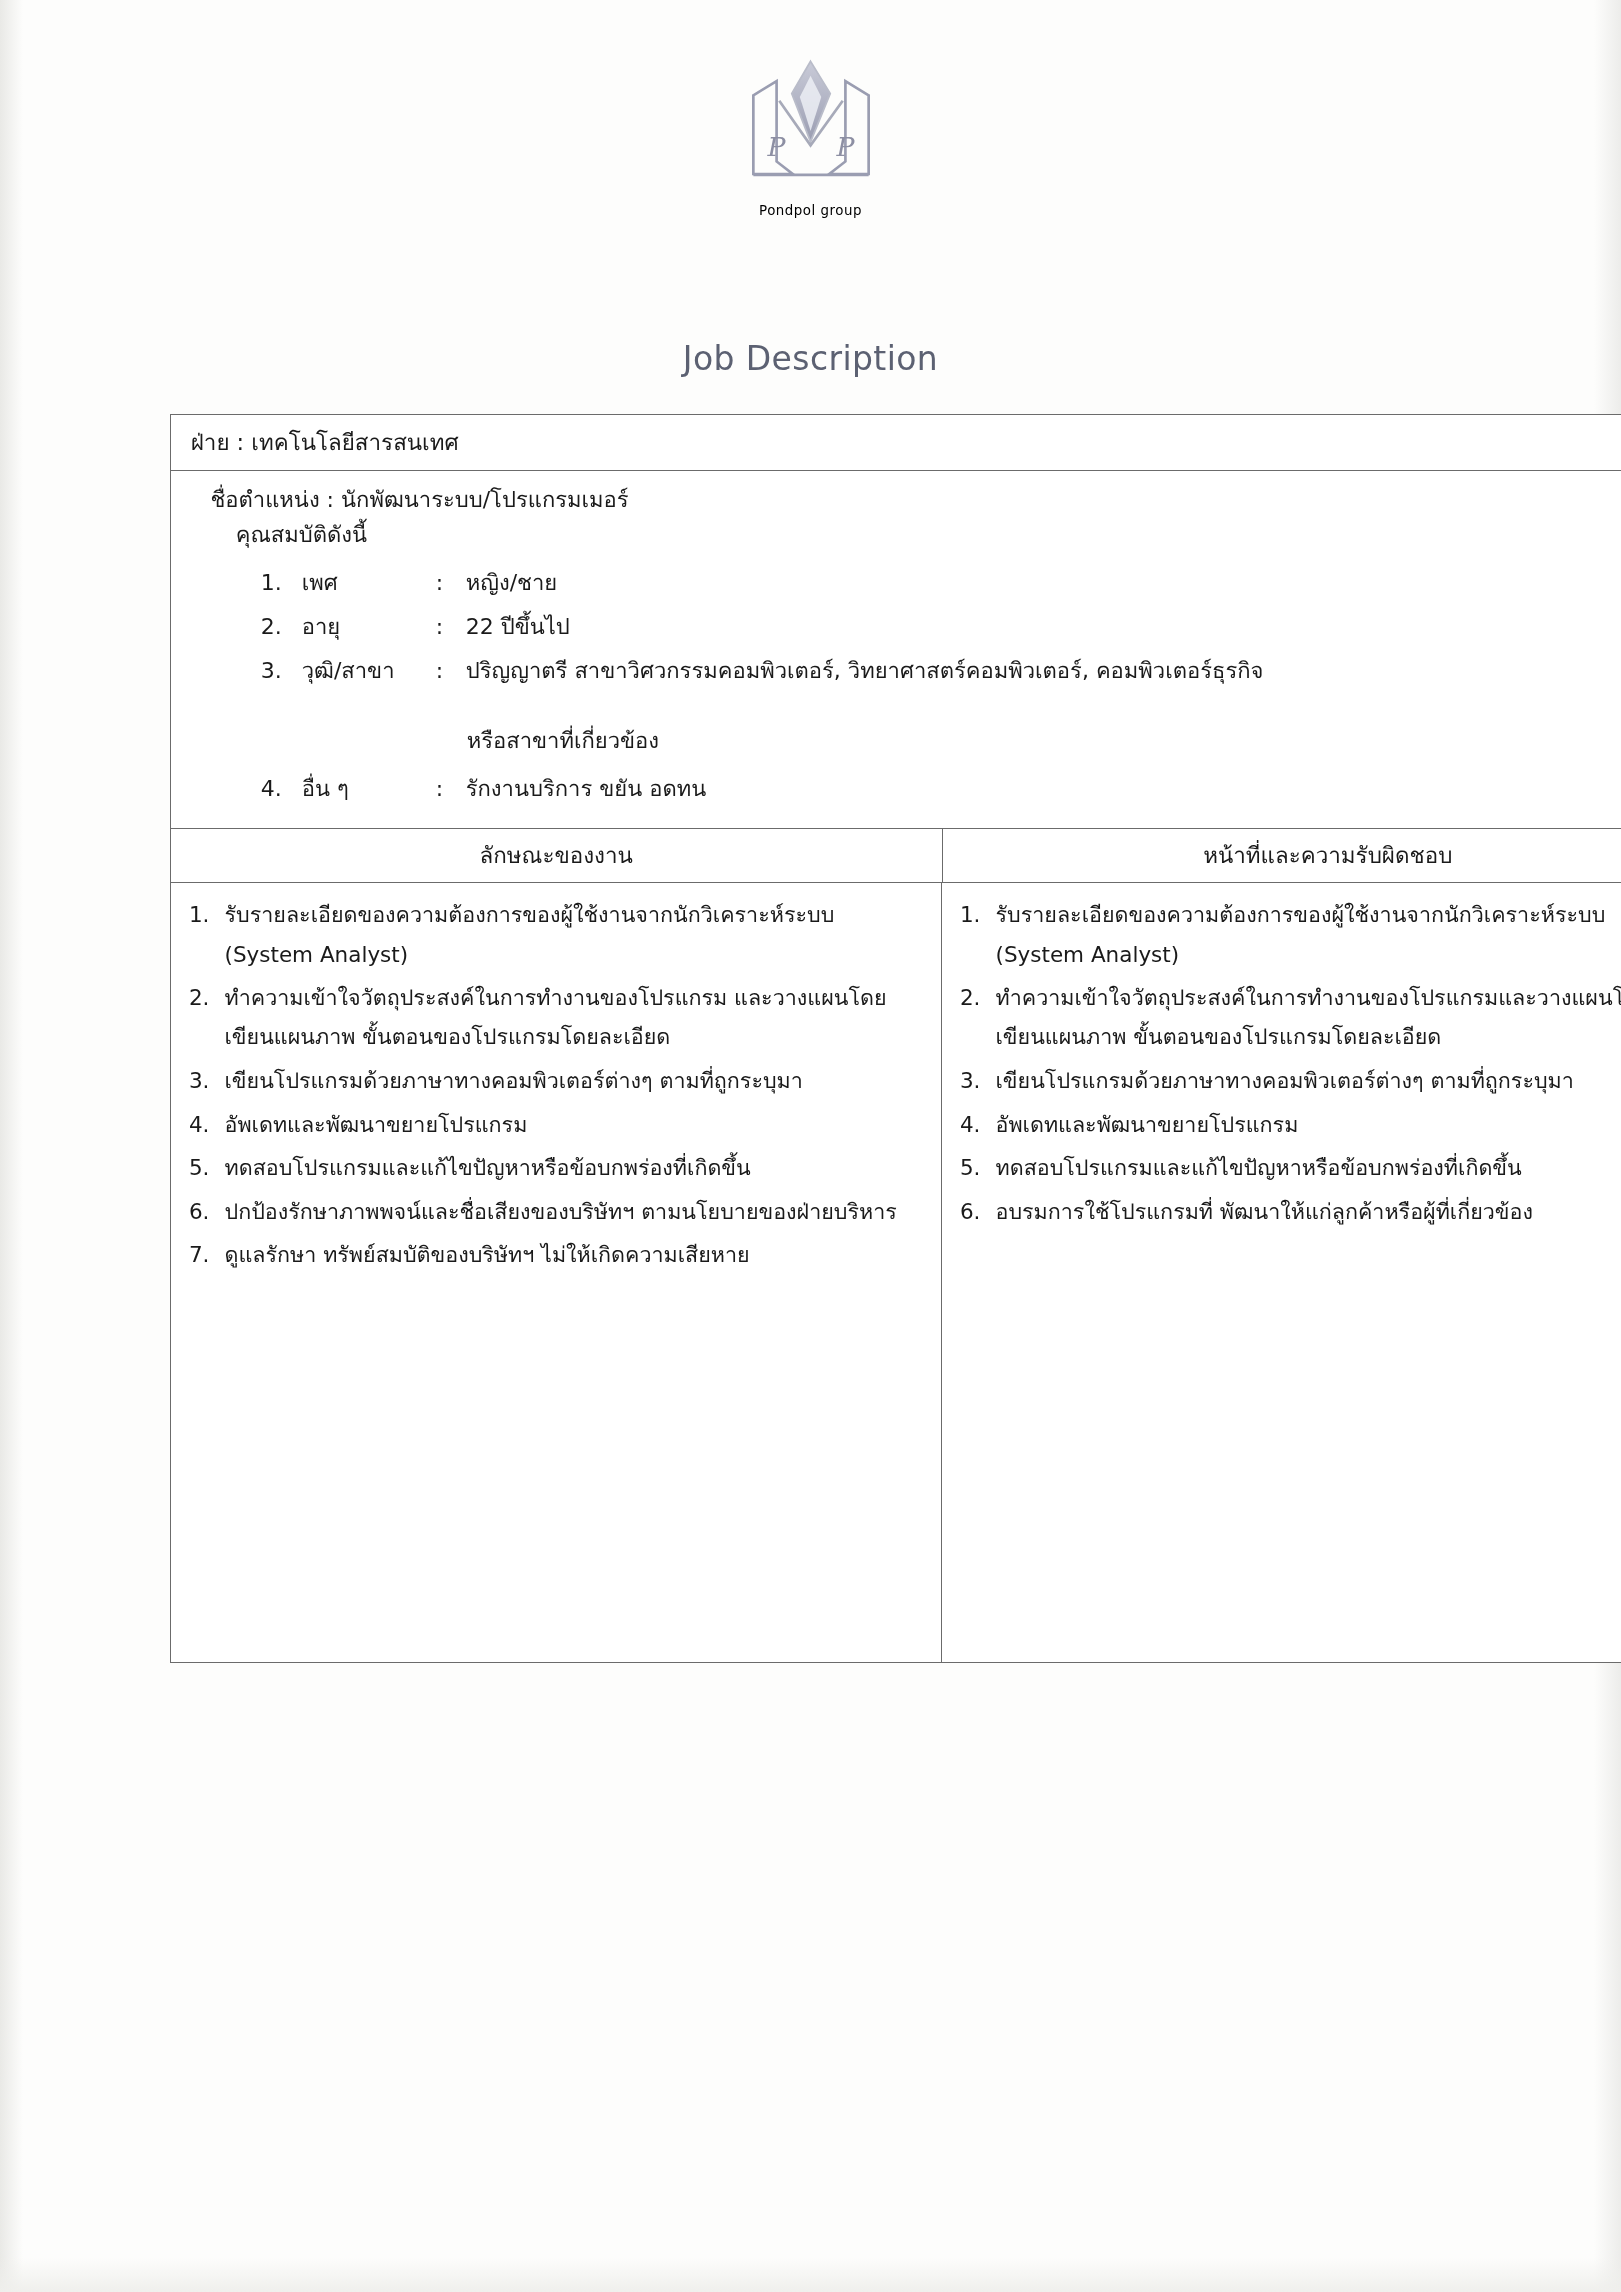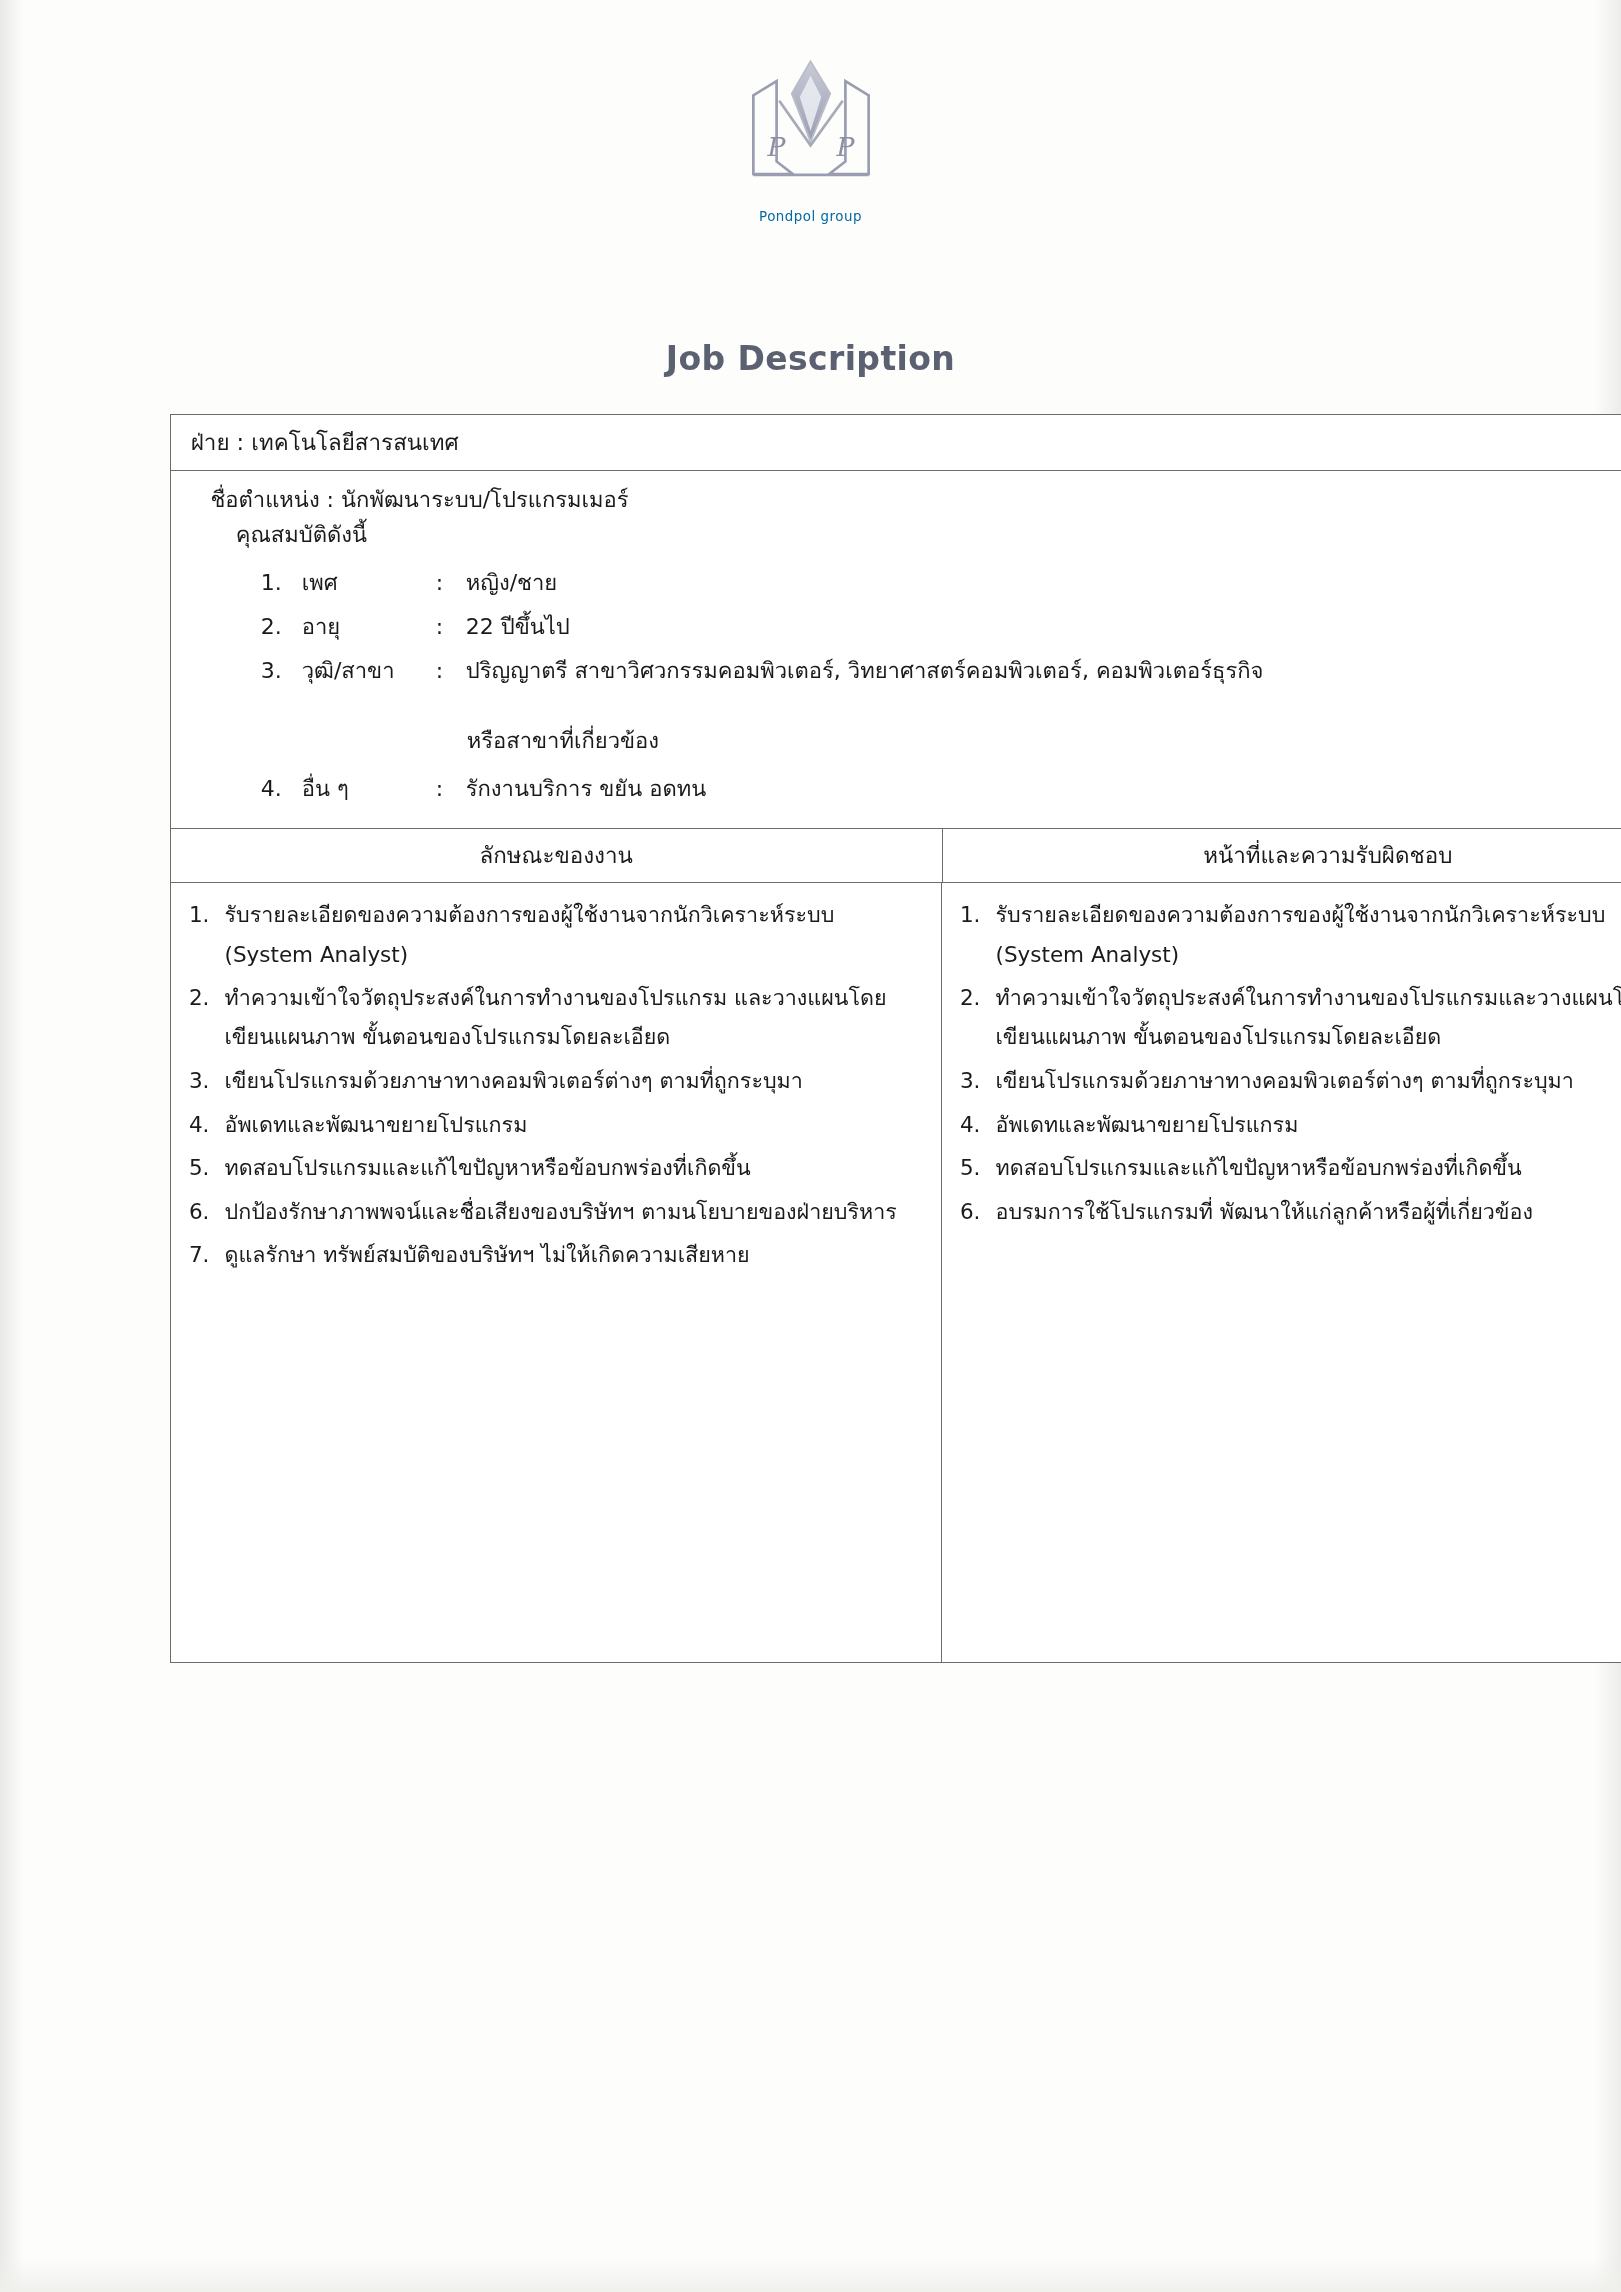--- a/index.html
+++ b/index.html
@@ -51,37 +51,37 @@
     display: flex;
     flex-direction: column;
     align-items: center;
   }
   .logo-mark {
     width: 148px;
     height: 143px;
     position: relative;
   }
   .logo-caption {
-    margin-top: 10px;
+    margin-top: 4px;
     font-size: 13.4px;
     letter-spacing: 0.5px;
-    color: #0369a1;
+    color: #000000;
     font-family: "DejaVu Sans", "Liberation Sans", sans-serif;
   }
 
   
   .doc-title {
     position: absolute;
     top: 339px;
     left: 0; right: 0;
     text-align: center;
     font-size: 33px;
     color: #5c6172;
     letter-spacing: 0.4px;
-    font-weight: 700;
+    font-weight: 400;
   }
 
   
   .jd-table {
     position: absolute;
     left: 170px;
     top: 414px;
     width: 1544px;
     border: 1.8px solid #6b6b6b;
     box-sizing: border-box;

